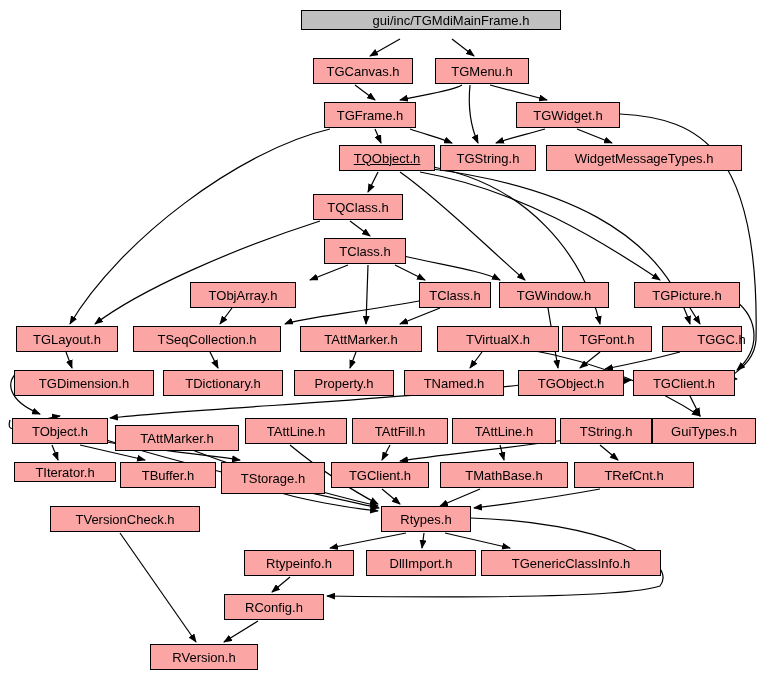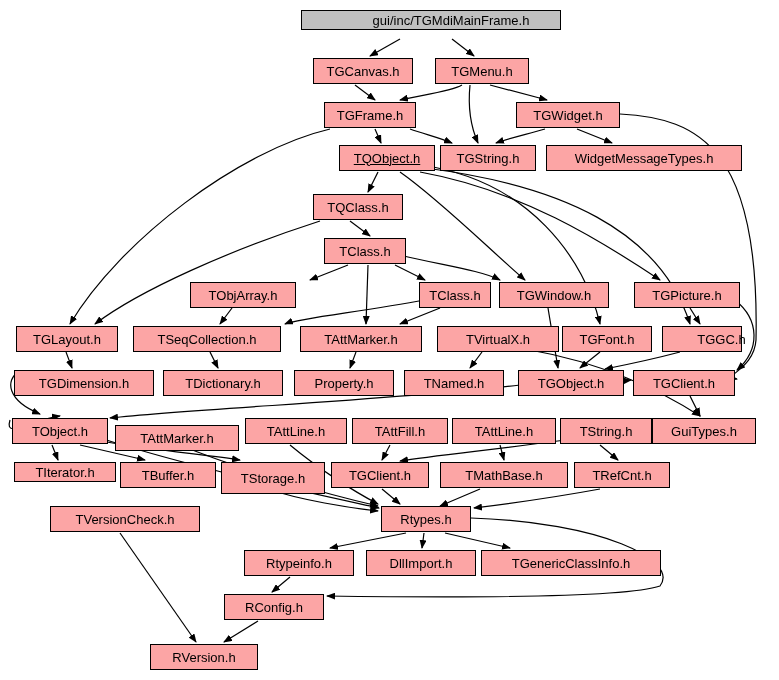--- a/index.html
+++ b/index.html
@@ -184,21 +184,21 @@
   <div class="node" style="left:245px; top:418px; width:102px; height:26px;">TAttLine.h</div>
   <div class="node" style="left:352px; top:418px; width:96px; height:26px;">TAttFill.h</div>
   <div class="node" style="left:452px; top:418px; width:104px; height:26px;">TAttLine.h</div>
   <div class="node" style="left:560px; top:418px; width:92px; height:26px;">TString.h</div>
   <div class="node" style="left:652px; top:418px; width:104px; height:26px;">GuiTypes.h</div>
   <div class="node" style="left:14px; top:462px; width:102px; height:20px;">TIterator.h</div>
   <div class="node" style="left:120px; top:462px; width:96px; height:26px;">TBuffer.h</div>
   <div class="node" style="left:221px; top:462px; width:104px; height:32px;">TStorage.h</div>
   <div class="node" style="left:331px; top:462px; width:98px; height:26px;">TGClient.h</div>
   <div class="node" style="left:440px; top:462px; width:128px; height:26px;">TMathBase.h</div>
-  <div class="node" style="left:574px; top:462px; width:96px; height:26px;">TRefCnt.h</div>
+  <div class="node" style="left:574px; top:462px; width:120px; height:26px;">TRefCnt.h</div>
   <div class="node" style="left:50px; top:506px; width:150px; height:26px;">TVersionCheck.h</div>
   <div class="node" style="left:381px; top:506px; width:90px; height:26px;">Rtypes.h</div>
   <div class="node" style="left:244px; top:550px; width:110px; height:26px;">Rtypeinfo.h</div>
   <div class="node" style="left:366px; top:550px; width:110px; height:26px;">DllImport.h</div>
   <div class="node" style="left:481px; top:550px; width:180px; height:26px;">TGenericClassInfo.h</div>
   <div class="node" style="left:224px; top:594px; width:100px; height:26px;">RConfig.h</div>
   <div class="node" style="left:150px; top:644px; width:108px; height:26px;">RVersion.h</div>
 
 </div>
 

